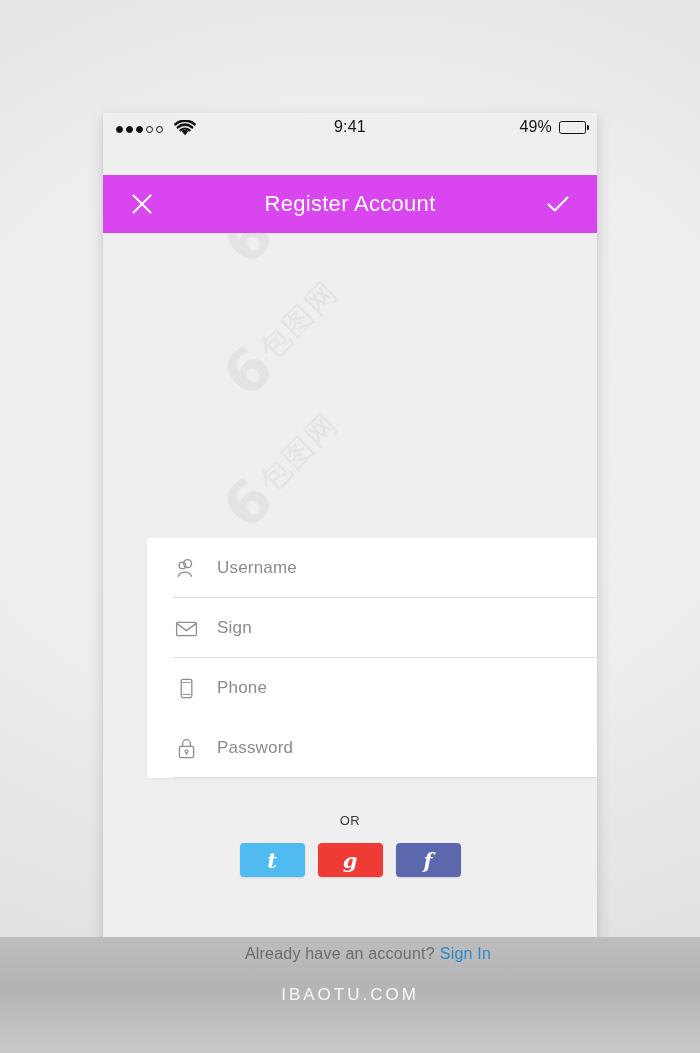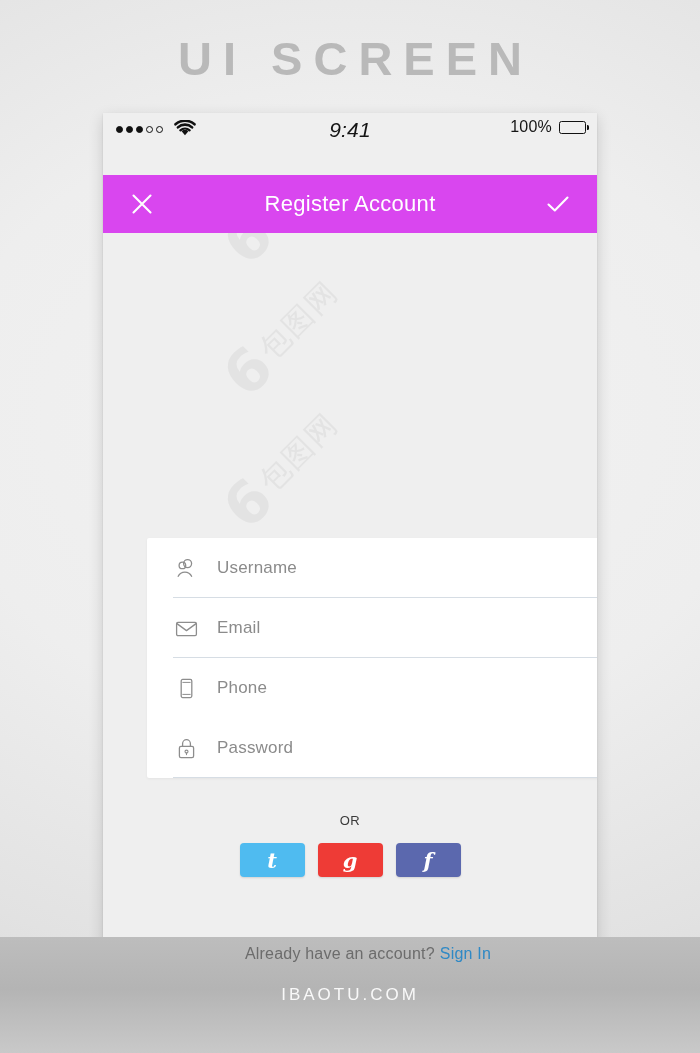--- a/index.html
+++ b/index.html
@@ -79,25 +79,24 @@
     box-sizing: border-box;
   }
   .dot.filled { background: #111; }
   .wifi { margin-left: 2px; margin-top: 1px; }
 
   .sb-time {
     position: absolute;
     left: 0; right: 0;
     top: 5px;
     text-align: center;
-    font-size: 21px;
+    font-size: 16px;
     color: #151515;
     font-weight: normal;
     letter-spacing: 0.2px;
-    font-style: italic;
   }
   .sb-right {
     position: absolute;
     right: 11px;
     top: 5px;
     display: flex;
     align-items: center;
     gap: 7px;
   }
   .batt-pct {
@@ -321,21 +320,20 @@
     font-size: 17px;
     letter-spacing: 3px;
     opacity: 0.92;
   }
 </style>
 </head>
 <body>
 
 <div id="page">
 
-  <div id="page-heading">UI SCREEN</div>
 
   <div id="phone">
 
     <div id="status-bar">
       <div class="sb-left">
         <div class="dots">
           <span class="dot filled"></span>
           <span class="dot filled"></span>
           <span class="dot filled"></span>
           <span class="dot"></span>
@@ -345,21 +343,21 @@
           <svg width="22" height="16" viewBox="0 0 22 16">
             <path d="M11 15.2 L7.6 11.2 a5.2 5.2 0 0 1 6.8 0 Z" fill="#111"></path>
             <path d="M3.9 7.4 a10.6 10.6 0 0 1 14.2 0" stroke="#111" stroke-width="2.6" fill="none" stroke-linecap="round"></path>
             <path d="M6.4 10.3 a7 7 0 0 1 9.2 0" stroke="#111" stroke-width="2.4" fill="none" stroke-linecap="round"></path>
             <path d="M1.5 4.3 a14.4 14.4 0 0 1 19 0" stroke="#111" stroke-width="2.6" fill="none" stroke-linecap="round"></path>
           </svg>
         </span>
       </div>
       <div class="sb-time">9:41</div>
       <div class="sb-right">
-        <span class="batt-pct">100%</span>
+        <span class="batt-pct">49%</span>
         <span class="battery">
           <span class="fill"></span>
         </span>
       </div>
     </div>
 
     <div id="app-bar" style="background:#d946ef;">
       <div class="bar-icon">
         <svg width="24" height="24" viewBox="0 0 24 24">
           <path d="M3.5 3.5 L20.5 20.5 M20.5 3.5 L3.5 20.5" stroke="#fff" stroke-width="2.1" stroke-linecap="round"></path>
@@ -448,21 +446,21 @@
           <span class="field-sep"></span>
         </div>
 
         <div class="field-row">
           <span class="field-icon">
             <svg width="25" height="25" viewBox="0 0 25 25">
               <rect x="2.6" y="6.4" width="19.8" height="13.2" rx="1.3" stroke="#8d8d8d" stroke-width="1.3" fill="none"></rect>
               <path d="M2.6 7.4 L12.5 14.6 L22.4 7.4" stroke="#8d8d8d" stroke-width="1.3" fill="none" stroke-linejoin="round"></path>
             </svg>
           </span>
-          <span class="field-label">Email</span>
+          <span class="field-label">Sign</span>
           <span class="field-sep"></span>
         </div>
 
         <div class="field-row">
           <span class="field-icon">
             <svg width="25" height="25" viewBox="0 0 25 25">
               <rect x="7.2" y="3.4" width="10.6" height="18.2" rx="1.5" stroke="#8d8d8d" stroke-width="1.3" fill="none"></rect>
               <path d="M8.4 6.4 H16.6 M8.4 18.4 H16.6" stroke="#8d8d8d" stroke-width="1"></path>
             </svg>
           </span>

